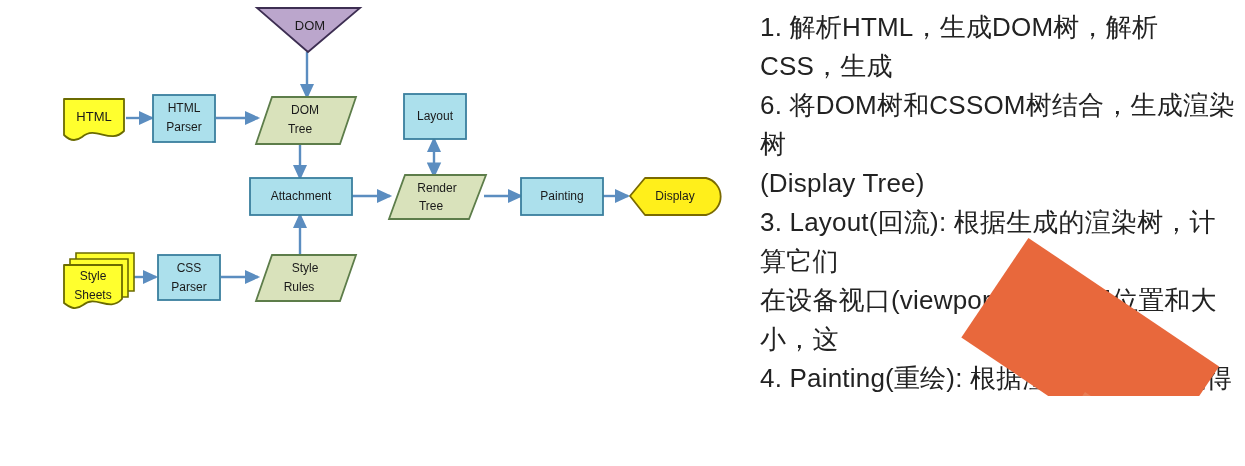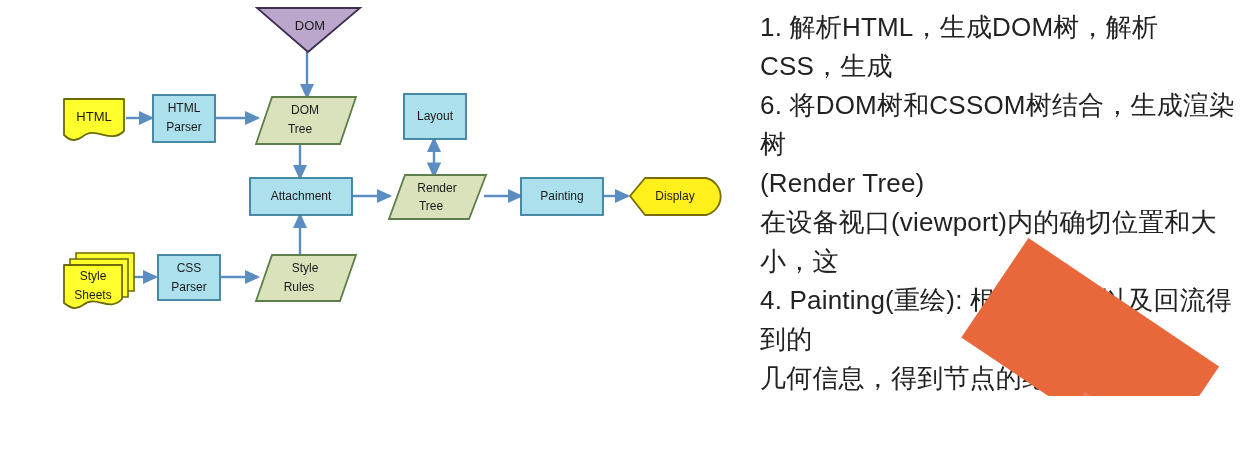--- a/index.html
+++ b/index.html
@@ -192,21 +192,22 @@
         <polygon points="272,255 356,255 340,301 256,301" fill="#d9e2bb" stroke="#5d7d4a" stroke-width="1.8"></polygon>
         <text class="shp-label sm" x="305" y="269">Style</text>
         <text class="shp-label sm" x="299" y="288">Rules</text>
       </g>
     </svg>
   </div>
 
   <div id="explain">
     <div class="line">1. 解析HTML，生成DOM树，解析CSS，生成</div>
     <div class="line">6. 将DOM树和CSSOM树结合，生成渲染树</div>
-    <div class="line">(Render Tree)</div>
+    <div class="line">(Display Tree)</div>
+    <div class="line">3. Layout(回流): 根据生成的渲染树，计算它们</div>
     <div class="line">在设备视口(viewport)内的确切位置和大小，这</div>
     <div class="line">4. Painting(重绘): 根据渲染树以及回流得到的</div>
     <div class="line">几何信息，得到节点的绝对像素</div>
     <div class="line">5. Display:将像素发送给GPU，展示在页面上</div>
   </div>
 
   <div id="wm-stripe-b"></div>
   <div id="wm-stripe-a"></div>
   <div id="wm-url">https://blog.csdn.net/qq_41142009</div>
   <div id="wm-brand">@稀土掘金技术社区</div>

